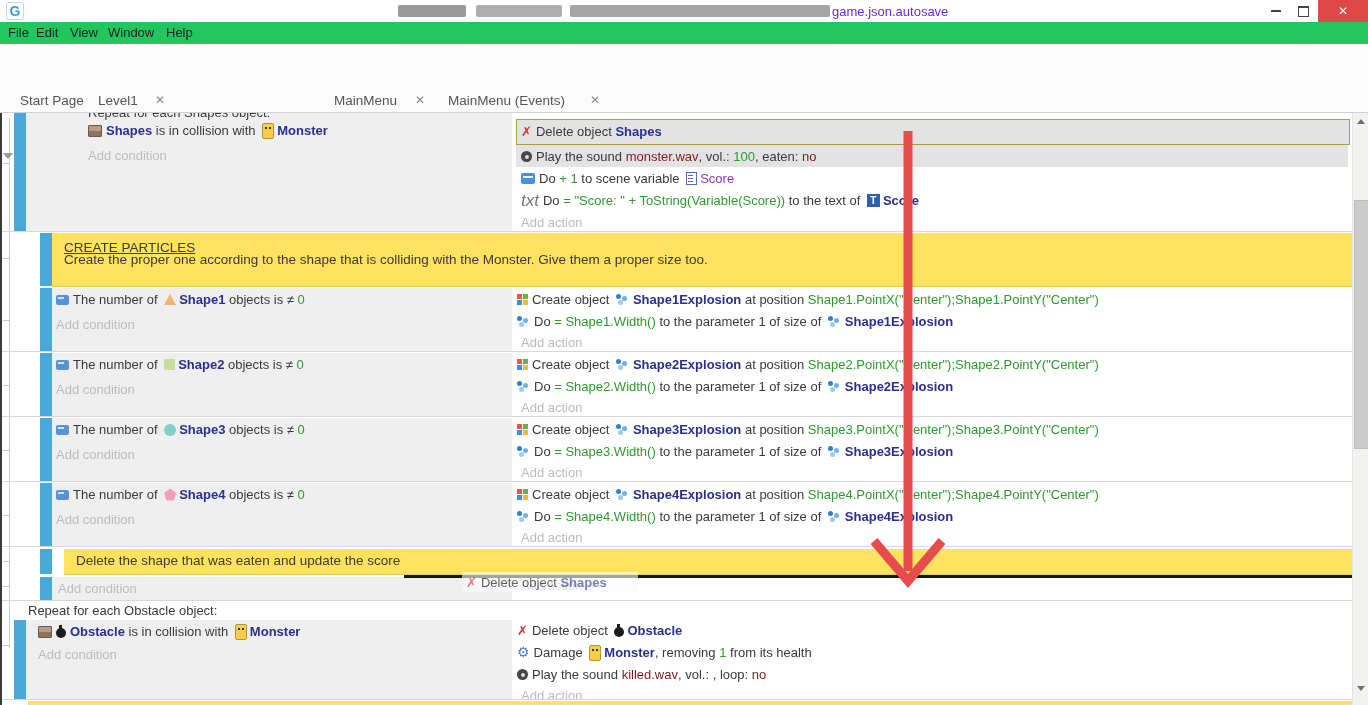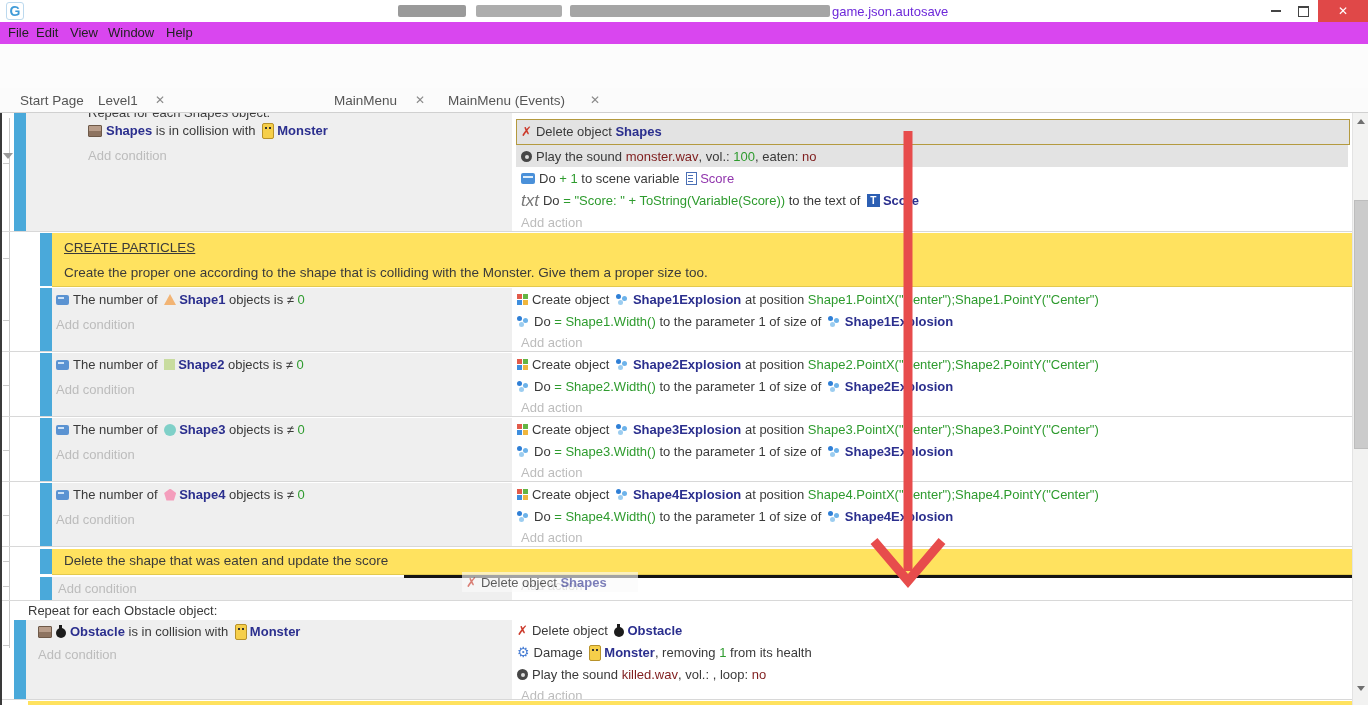--- a/index.html
+++ b/index.html
@@ -9,21 +9,21 @@
   
   #titlebar{position:absolute;left:0;top:0;width:1368px;height:22px;background:#fff;border-bottom:1px solid #e5e5e5;}
   .logo{position:absolute;left:6px;top:2px;width:16px;height:16px;color:#3f9bd8;font-weight:bold;font-size:14px;line-height:16px;text-align:center;border:1px solid #bcd9ee;border-radius:3px;}
   .blur{position:absolute;top:5px;height:12px;border-radius:2px;}
   #win-title{position:absolute;left:832px;top:4px;font-size:13px;color:#6d28d9;}
   .winbtn{position:absolute;top:0;height:22px;display:flex;align-items:center;justify-content:center;}
   .minbar{width:10px;height:0;border-top:2px solid #444;}
   .maxbox{width:9px;height:8px;border:1px solid #444;border-top-width:2px;}
   #btn-close{background:#e04848;color:#fff;font-size:12px;}
   
-  #menubar{position:absolute;left:0;top:22px;width:1368px;height:22px;background:#d946ef;border-bottom:4px solid #15803d;}
+  #menubar{position:absolute;left:0;top:22px;width:1368px;height:22px;background:#22c55e;border-bottom:4px solid #15803d;}
   .menuitem{position:absolute;top:3px;font-size:13px;color:#222;}
   
   #toolbar{position:absolute;left:0;top:44px;width:1368px;height:44px;background:#fcfcfc;}
   .tbtn{position:absolute;top:50px;width:32px;height:32px;}
   .vsep{position:absolute;top:50px;width:1px;height:30px;background:#d5d5d5;}
   
   #tabbar{position:absolute;left:0;top:88px;width:1368px;height:25px;background:#fbfbfb;text-align:center;}
   .tab-label{position:absolute;top:5px;font-size:13.5px;color:#555;}
   .tab-close{position:absolute;top:5px;font-size:12px;color:#8a8a8a;}
   #tab-active{position:absolute;left:180px;top:88px;width:142px;height:25px;background:#47a9dc;}
@@ -275,21 +275,21 @@
       <span> to the text of </span>
       <span class="icm ic-textobj">T</span>
       <span class="obj">Score</span>
     </div>
     <span class="addlink" style="left:521px;top:102px;">Add action</span>
     <div class="hline" style="top:118px;"></div>
 
     <div class="bar" style="left:40px;top:120px;height:53px;"></div>
     <div class="comment" style="left:52px;top:120px;width:1300px;height:53px;">
       <span class="ctext" style="top:7px;text-decoration:underline;">CREATE PARTICLES</span>
-      <span class="ctext" style="top:32px;text-align:right;">Create the proper one according to the shape that is colliding with the Monster. Give them a proper size too.</span>
+      <span class="ctext" style="top:19px;text-align:right;">Create the proper one according to the shape that is colliding with the Monster. Give them a proper size too.</span>
     </div>
 
     <div class="bar" style="left:40px;top:175px;height:63px;"></div>
     <div class="condcell" style="left:52px;top:175px;width:460px;height:63px;"></div>
     <div class="irow" style="left:56px;top:178px;">
       <span class="ic ic-count"></span>
       <span>The number of </span>
       <span class="icm shp-tri"></span>
       <span class="obj">Shape1</span>
       <span> objects is </span>
@@ -403,21 +403,21 @@
       <span>Do </span>
       <span class="expr">= Shape4.Width()</span>
       <span> to the parameter 1 of size of </span>
       <span class="icm ic-part"></span>
       <span class="obj">Shape4Explosion</span>
     </div>
     <span class="addlink" style="left:521px;top:417px;">Add action</span>
     <div class="hline" style="top:433px;"></div>
 
     <div class="bar" style="left:40px;top:436px;height:25px;"></div>
-    <div class="comment" style="left:52px;top:436px;width:1300px;height:25px;">
+    <div class="comment" style="left:64px;top:436px;width:1300px;height:25px;">
       <span class="ctext" style="top:4px;">Delete the shape that was eaten and update the score</span>
     </div>
 
     <div class="bar" style="left:40px;top:464px;height:23px;"></div>
     <div class="condcell" style="left:52px;top:464px;width:460px;height:23px;"></div>
     <span class="addlink" style="left:58px;top:468px;">Add condition</span>
     <span class="addlink" style="left:521px;top:465px;">Add action</span>
     <div class="hline" style="top:487px;"></div>
 
     <span class="headertext abs" style="left:28px;top:490px;">Repeat for each Obstacle object:</span>

